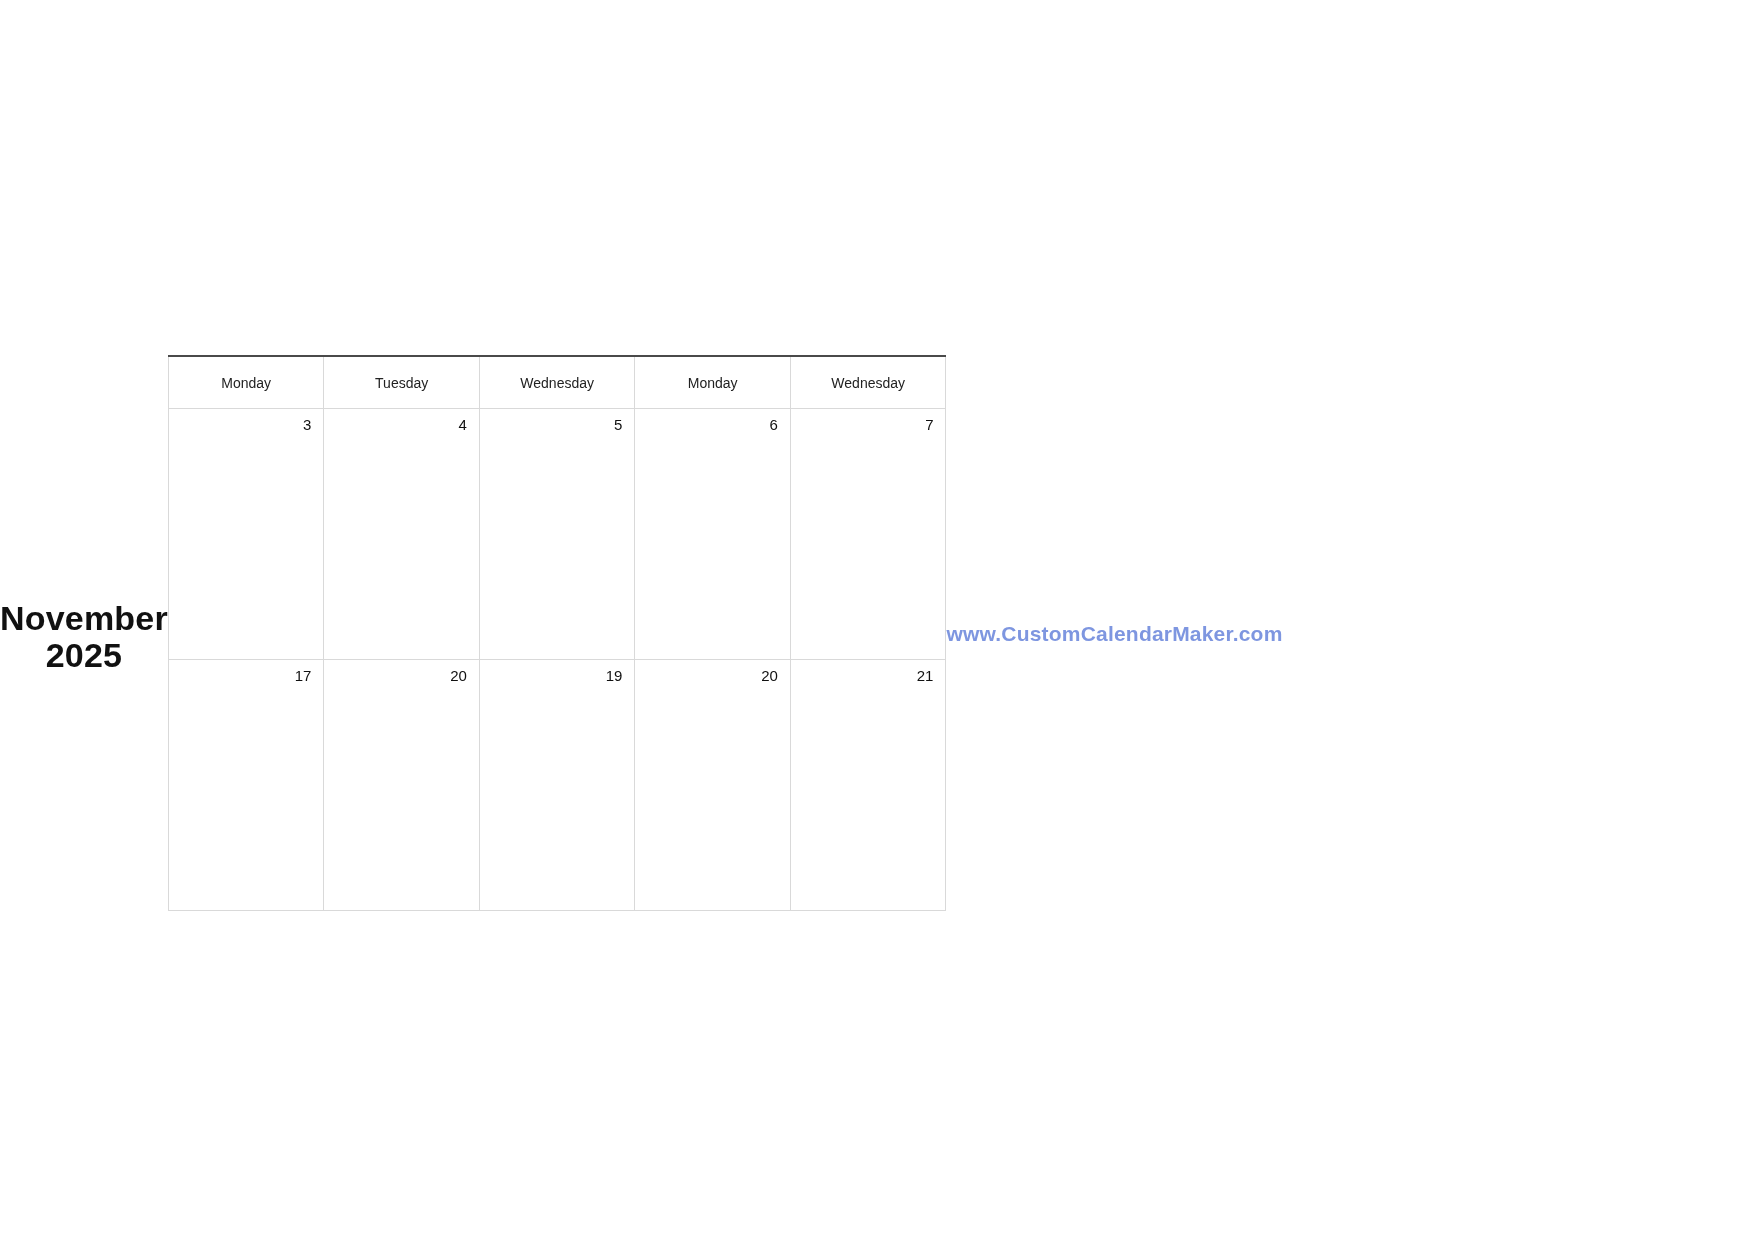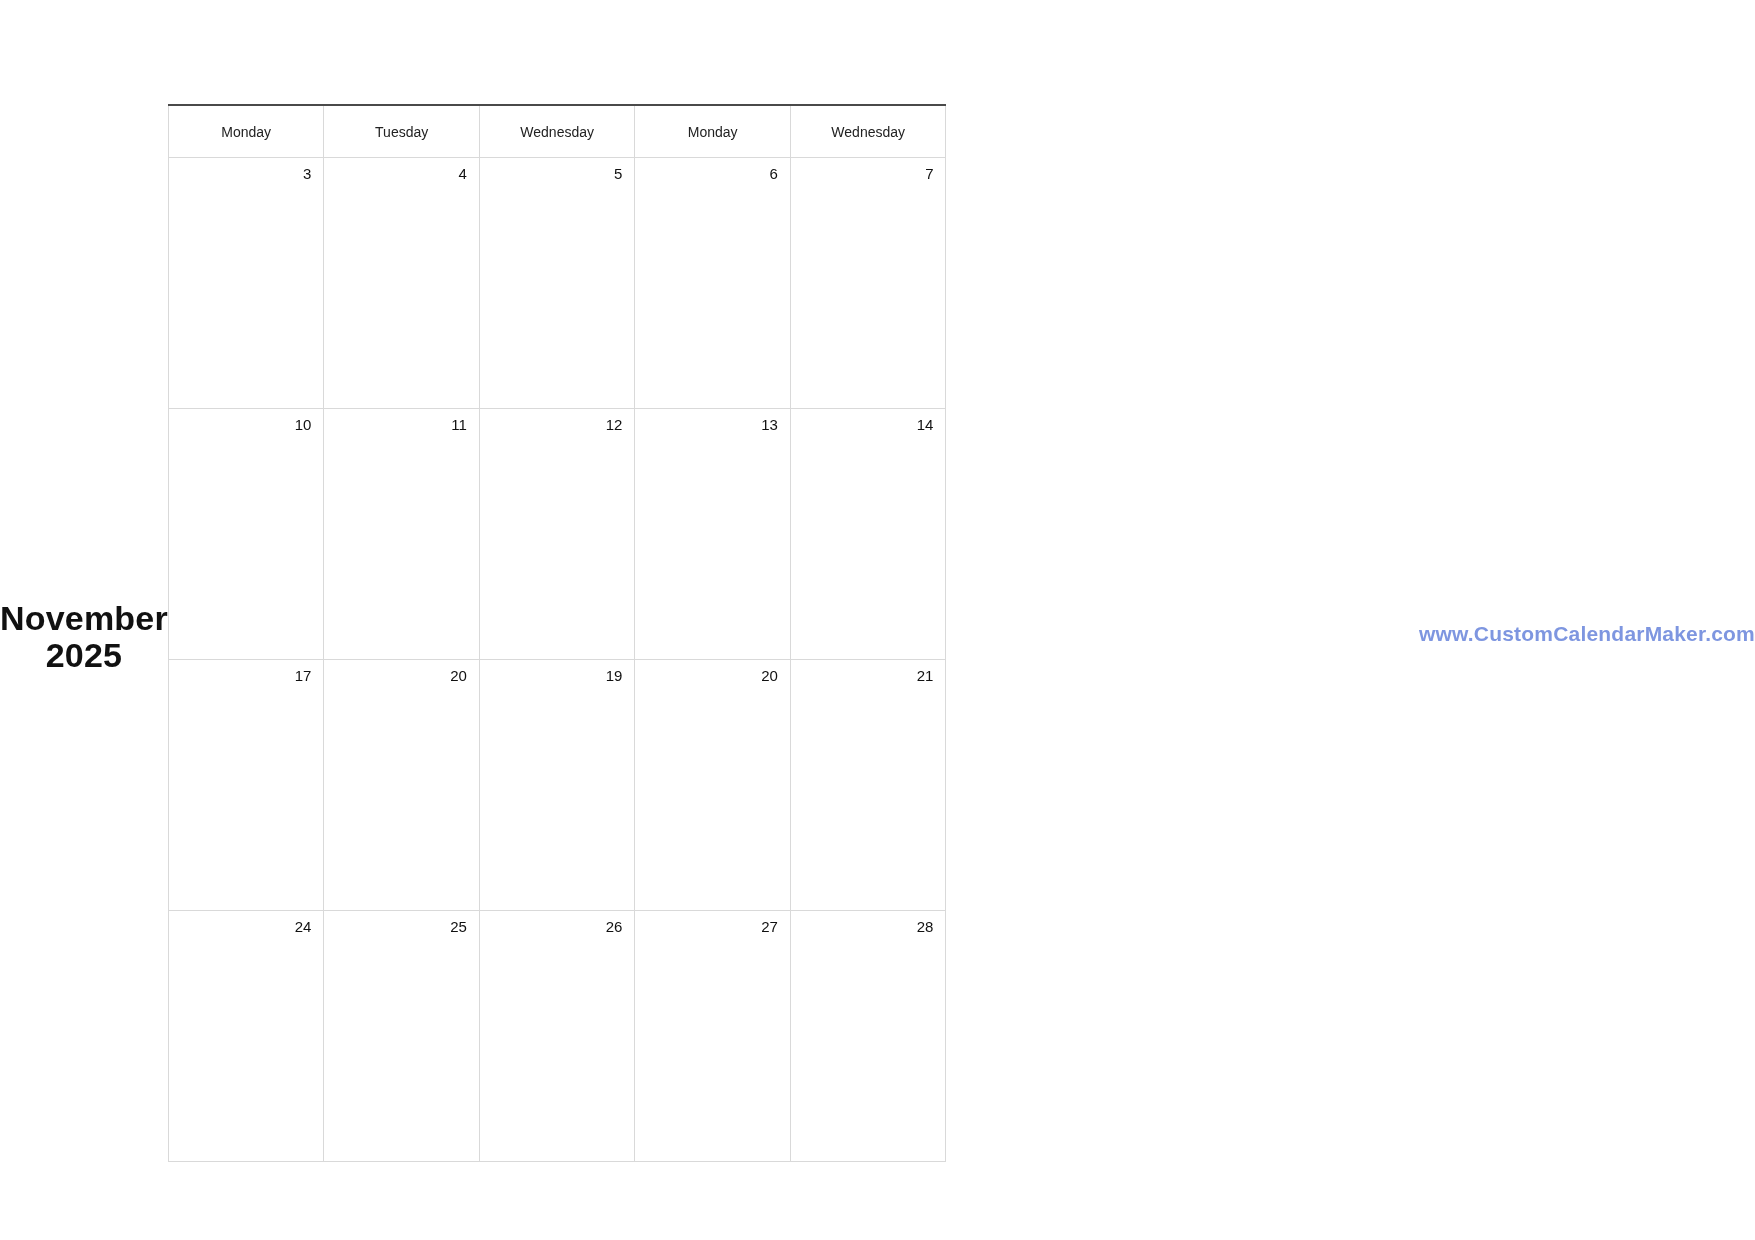--- a/index.html
+++ b/index.html
@@ -64,21 +64,21 @@
   .daynum {
     display: block;
     text-align: right;
     font-size: 15px;
     color: #111111;
     padding: 8px 12px 0 0;
     line-height: 1.1;
   }
   .footer {
     margin-top: 28px;
-    text-align: right;
+    text-align: left;
     width: 100%;
   }
   .footer-link {
     font-size: 21px;
     font-weight: bold;
     color: #7e96e0;
     text-decoration: none;
     letter-spacing: 0.2px;
   }
 </style>
@@ -113,69 +113,35 @@
             </td>
           <td>
               <span class="daynum">6</span>
             </td>
           <td>
               <span class="daynum">7</span>
             </td>
         </tr>
         <tr>
           <td>
-              <span class="daynum">10</span>
-            </td>
-          <td>
-              <span class="daynum">11</span>
-            </td>
-          <td>
-              <span class="daynum">12</span>
-            </td>
-          <td>
-              <span class="daynum">13</span>
-            </td>
-          <td>
-              <span class="daynum">14</span>
-            </td>
-        </tr>
-        <tr>
-          <td>
               <span class="daynum">17</span>
             </td>
           <td>
               <span class="daynum">20</span>
             </td>
           <td>
               <span class="daynum">19</span>
             </td>
           <td>
               <span class="daynum">20</span>
             </td>
           <td>
               <span class="daynum">21</span>
             </td>
         </tr>
-        <tr>
-          <td>
-              <span class="daynum">24</span>
-            </td>
-          <td>
-              <span class="daynum">25</span>
-            </td>
-          <td>
-              <span class="daynum">26</span>
-            </td>
-          <td>
-              <span class="daynum">27</span>
-            </td>
-          <td>
-              <span class="daynum">28</span>
-            </td>
-        </tr>
       </tbody>
     </table>
   </div>
 
   <div class="footer">
     <a class="footer-link" href="#">www.CustomCalendarMaker.com</a>
   </div>
 
 </div>
 

